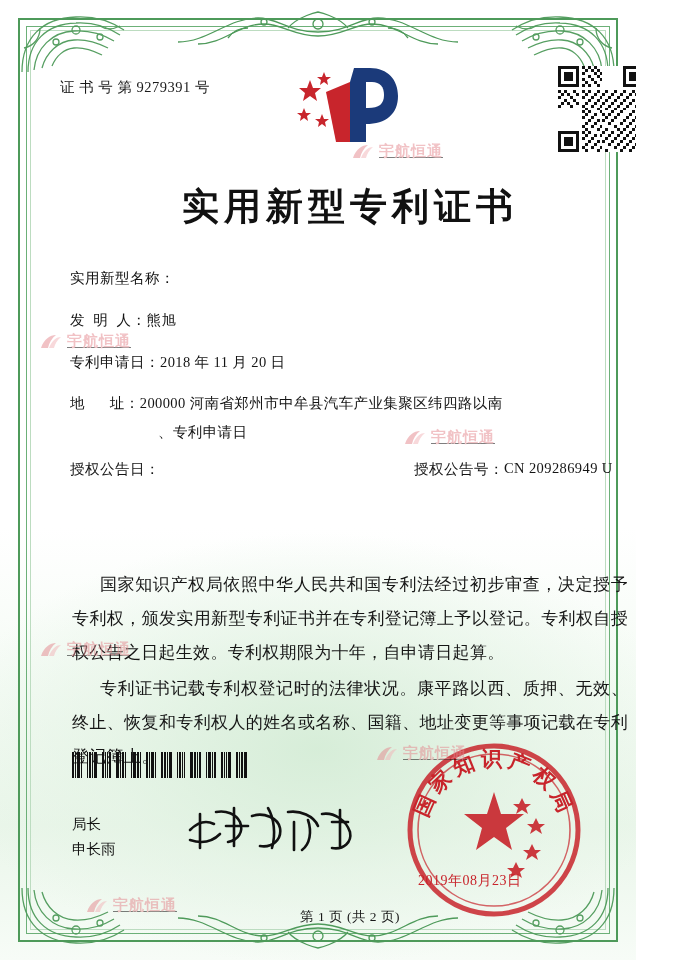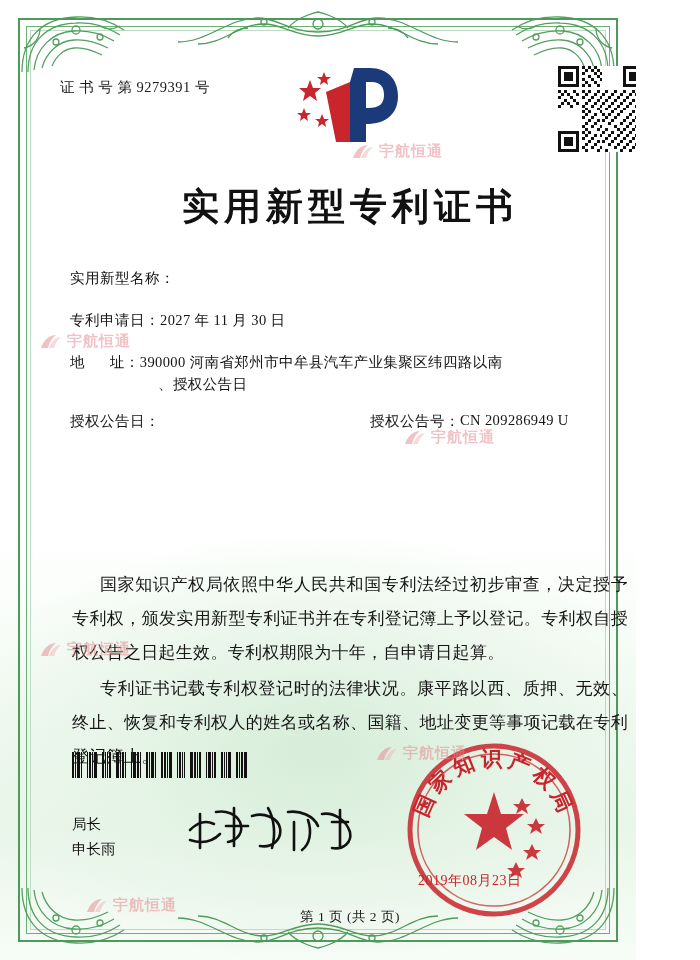--- a/index.html
+++ b/index.html
@@ -139,33 +139,34 @@
   .field-label {
     flex: 0 0 auto;
     white-space: pre;
     letter-spacing: 0.5px;
     text-align: right;
   }
   .field-value {
     flex: 1 1 auto;
     letter-spacing: 0.4px;
   }
-  .field-row.addr { margin-bottom: 2px; }
+  .field-row.addr { margin-bottom: 8px; }
   .addr-second {
     font-size: 14.5px;
     color: #141414;
     margin-left: 88px;
     margin-bottom: 18px;
     letter-spacing: 0.4px;
   }
   .row-split {
     display: flex;
     font-size: 14.5px;
     color: #141414;
     margin-bottom: 22px;
+    gap: 44px;
   }
   .row-split .left { width: 300px; display: flex; }
   .row-split .right { display: flex; }
 
   .body-text {
     position: absolute;
     left: 72px;
     top: 568px;
     width: 556px;
     font-size: 17px;
@@ -237,20 +238,21 @@
   }
 
   
   .wm {
     position: absolute;
     display: flex;
     align-items: center;
     opacity: 0.5;
     pointer-events: none;
     white-space: nowrap;
+    text-decoration: underline;
   }
   .wm .wm-mark {
     width: 22px; height: 16px;
     margin-right: 5px;
     position: relative;
   }
   .wm .wm-text {
     font-family: "Liberation Sans", sans-serif;
     font-size: 15px;
     font-weight: bold;
@@ -558,33 +560,37 @@
     </svg>
 
     <div class="title">实用新型专利证书</div>
 
     <div class="fields">
 
       <div class="field-row">
         <span class="field-label">实用新型名称：</span>
       </div>
 
+      <div class="field-row">
+        <span class="field-label">发  明  人：</span>
+        <span class="field-value">熊旭</span>
+      </div>
 
 
       <div class="field-row">
         <span class="field-label">专利申请日：</span>
-        <span class="field-value">2027 年 11 月 30 日</span>
+        <span class="field-value">2018 年 11 月 20 日</span>
       </div>
 
 
       <div class="field-row addr">
         <span class="field-label">地      址：</span>
-        <span class="field-value">390000  河南省郑州市中牟县汽车产业集聚区纬四路以南</span>
+        <span class="field-value">200000  河南省郑州市中牟县汽车产业集聚区纬四路以南</span>
       </div>
-      <div class="addr-second">、授权公告日</div>
+      <div class="addr-second">、专利申请日</div>
 
       <div class="row-split">
         <span class="left">
           <span class="field-label">授权公告日：</span>
         </span>
         <span class="right">
           <span class="field-label">授权公告号：</span>
           <span class="field-value">CN 209286949 U</span>
         </span>
       </div>

